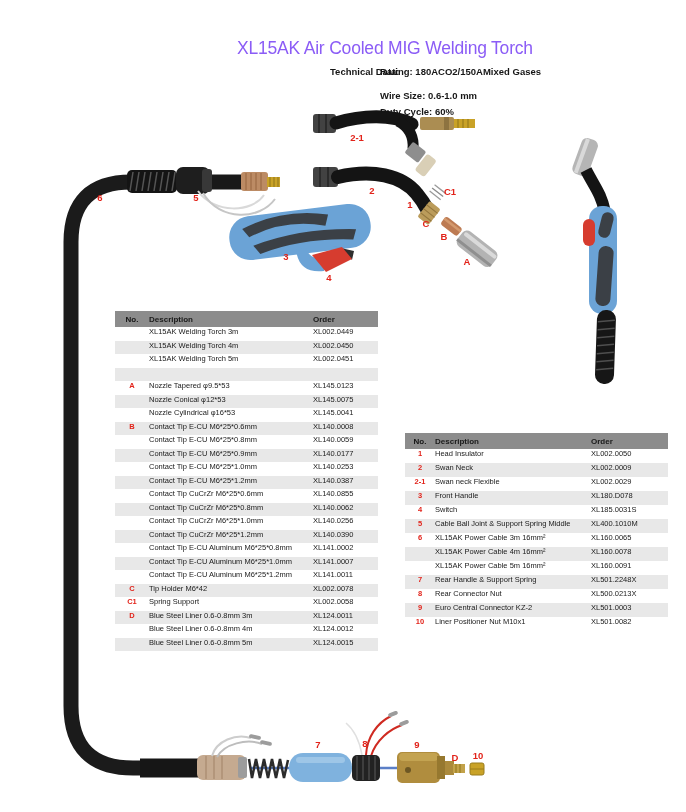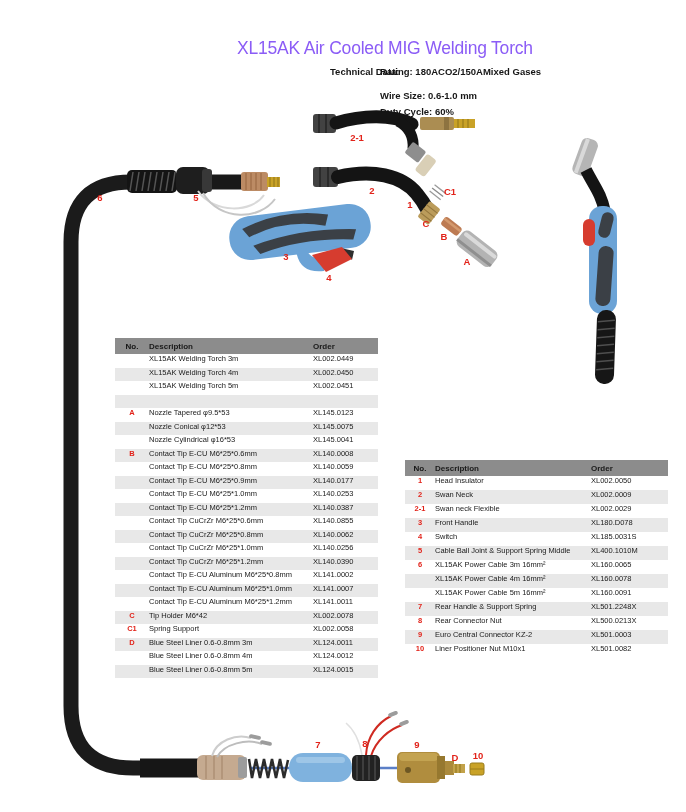--- a/index.html
+++ b/index.html
@@ -11,21 +11,21 @@
     position:absolute; left:237px; top:38px; color:#8b5cf6;
     font-size:17.5px; white-space:nowrap; letter-spacing:-0.2px;
   }
   .tech-label { position:absolute; left:330px; top:66px; font-size:9.5px; font-weight:bold; color:#161616; white-space:nowrap; }
   .tech-line  { position:absolute; left:380px; font-size:9.5px; font-weight:bold; color:#161616; white-space:nowrap; }
   #diagram { position:absolute; left:0; top:0; }
   .dlabel {
     position:absolute; color:#e2231a; font-weight:bold; font-size:9.5px;
     transform:translate(-50%,-50%); white-space:nowrap;
   }
-  .ptable { position:absolute; width:263px; font-size:7.5px;margin-top:27px; }
+  .ptable { position:absolute; width:263px; font-size:7.5px; }
   .t-head {
     display:flex; align-items:center; background:#8c8c8c; color:#141414;
     font-weight:bold; font-size:8px; height:16px;
   }
   .t-row { display:flex; align-items:flex-start; height:13.5px; background:#ffffff; }
   .ptable.right .t-row { height:14px; }
   .t-row.alt { background:#e8e8e8; }
   .col-no    { width:34px; text-align:center; flex:none; }
   .t-row .col-no { color:#e2231a; font-weight:bold; }
   .col-desc  { flex:1; color:#1a1a1a; white-space:nowrap; overflow:hidden; }

